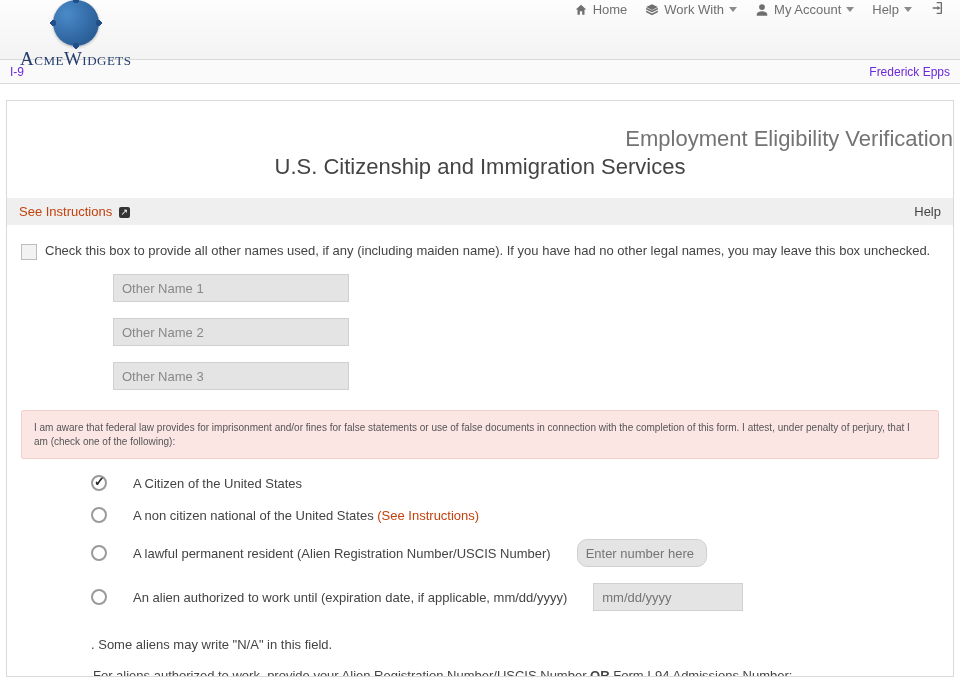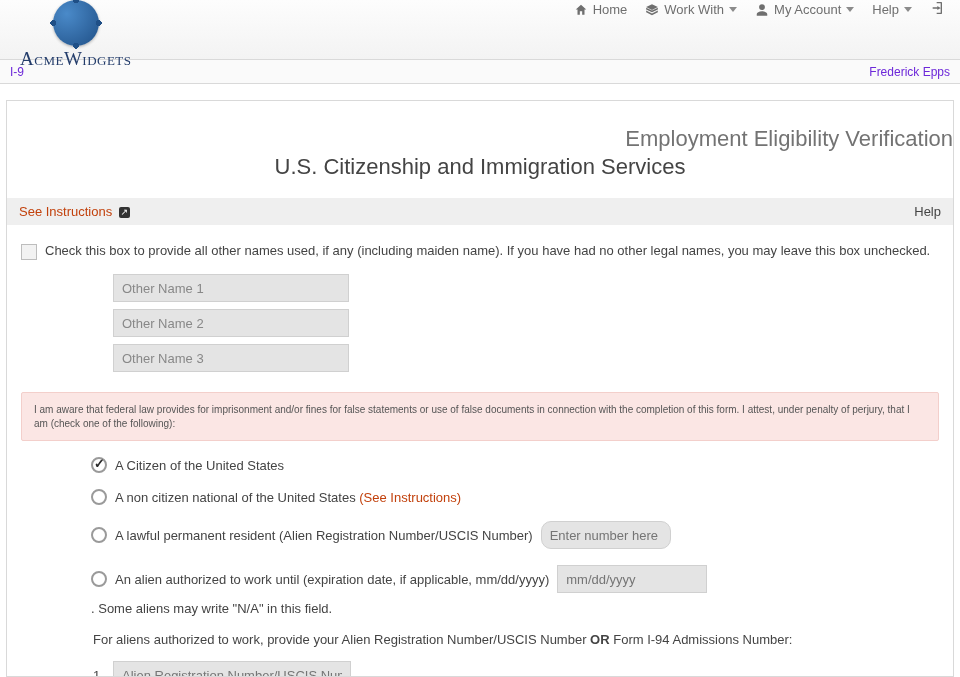--- a/index.html
+++ b/index.html
@@ -135,37 +135,37 @@
   .other-names { margin-left:92px; margin-bottom:20px; }
   .txt-input {
     display:block;
     width:236px;
     height:28px;
     background:#e4e4e4;
     border:1px solid #d0d0d0;
     padding: 12px 8px;
     font-size:13px;
     color:#777;
-    margin-bottom:7px;
+    margin-bottom:16px;
   }
   .txt-input::placeholder { color:#888; }
 
   .attest-warning {
     background:#fbe6e4;
     border:1px solid #f3cfcb;
     color:#555;
     padding:10px 12px;
     border-radius:2px;
     font-size:10px;
     line-height:1.35;
     margin-bottom:16px;
   }
 
   .radio-group { margin-left:26px; }
-  .radio-row { display:flex; align-items:center; gap:8px; margin-bottom:16px; flex-wrap:wrap;padding-left:44px; }
+  .radio-row { display:flex; align-items:center; gap:26px; margin-bottom:16px; flex-wrap:wrap;padding-left:44px; }
   .radio {
     width:16px; height:16px;
     border:2px solid #9a9a9a;
     border-radius:50%;
     background:#fff;
     flex-shrink:0;
     position:relative;
     cursor:pointer;
   }
   .radio.checked::after {

